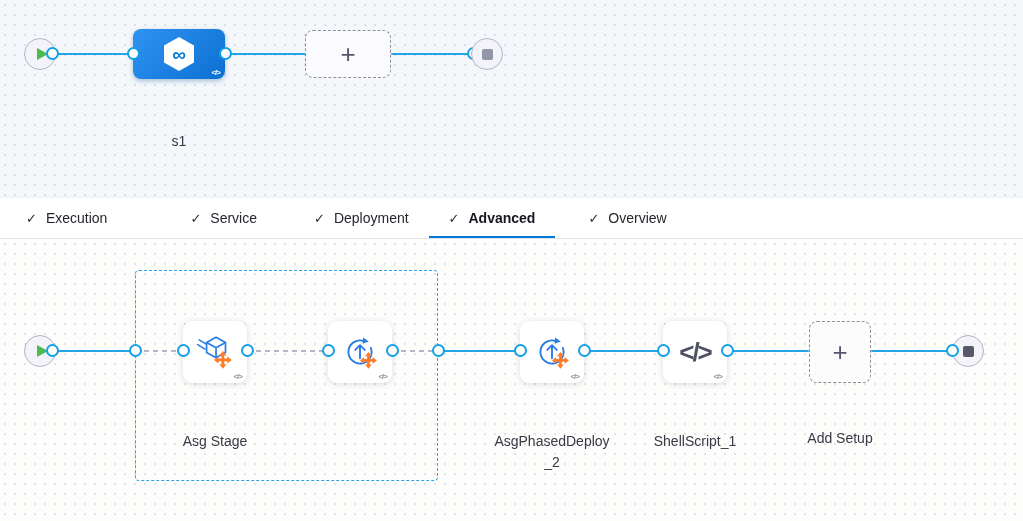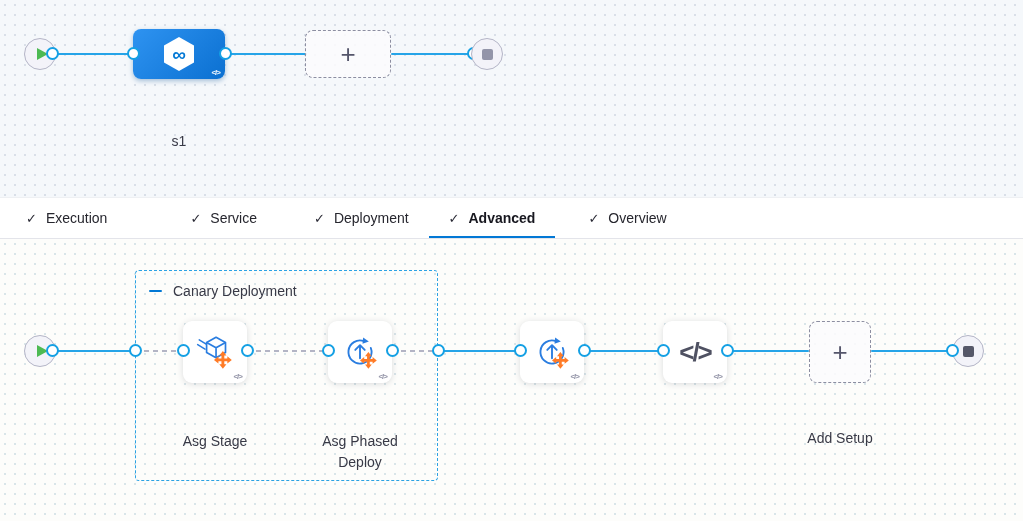--- a/index.html
+++ b/index.html
@@ -137,24 +137,20 @@
     </div>
     <div class="tab">
       <span class="check">✓</span>
       <span>Overview</span>
     </div>
   </div>
 
   <div id="exec-canvas" class="canvas">
 
     <div class="group-box"></div>
-    <div class="group-head">
-      <div class="minus-bar"></div>
-      <span class="group-label">Canary Deployment</span>
-    </div>
 
     <div class="hline solid" style="left:52px;top:111px;width:83px"></div>
     <div class="hline dashed" style="left:135px;top:111px;width:48px"></div>
     <div class="hline dashed" style="left:247px;top:111px;width:81px"></div>
     <div class="hline dashed" style="left:392px;top:111px;width:46px"></div>
     <div class="hline solid" style="left:438px;top:111px;width:82px"></div>
     <div class="hline solid" style="left:584px;top:111px;width:79px"></div>
     <div class="hline solid" style="left:727px;top:111px;width:82px"></div>
     <div class="hline solid" style="left:871px;top:111px;width:77px"></div>
 
@@ -218,17 +214,18 @@
     <div class="port" style="left:322px;top:105px"></div>
     <div class="port" style="left:386px;top:105px"></div>
     <div class="port" style="left:432px;top:105px"></div>
     <div class="port" style="left:514px;top:105px"></div>
     <div class="port" style="left:578px;top:105px"></div>
     <div class="port" style="left:657px;top:105px"></div>
     <div class="port" style="left:721px;top:105px"></div>
     <div class="port" style="left:946px;top:105px"></div>
 
     <div class="node-label" style="left:170px;top:154px;width:90px">Asg Stage</div>
-    <div class="node-label" style="left:315px;top:154px;width:90px">Asg Phased Deploy</div>
+    <div class="node-label break-all" style="left:494px;top:154px;width:116px">AsgPhasedDeploy_2</div>
+    <div class="node-label" style="left:637px;top:154px;width:116px">ShellScript_1</div>
     <div class="node-label" style="left:790px;top:151px;width:100px">Add Setup</div>
   </div>
 
 </div>
 
 </body></html>

